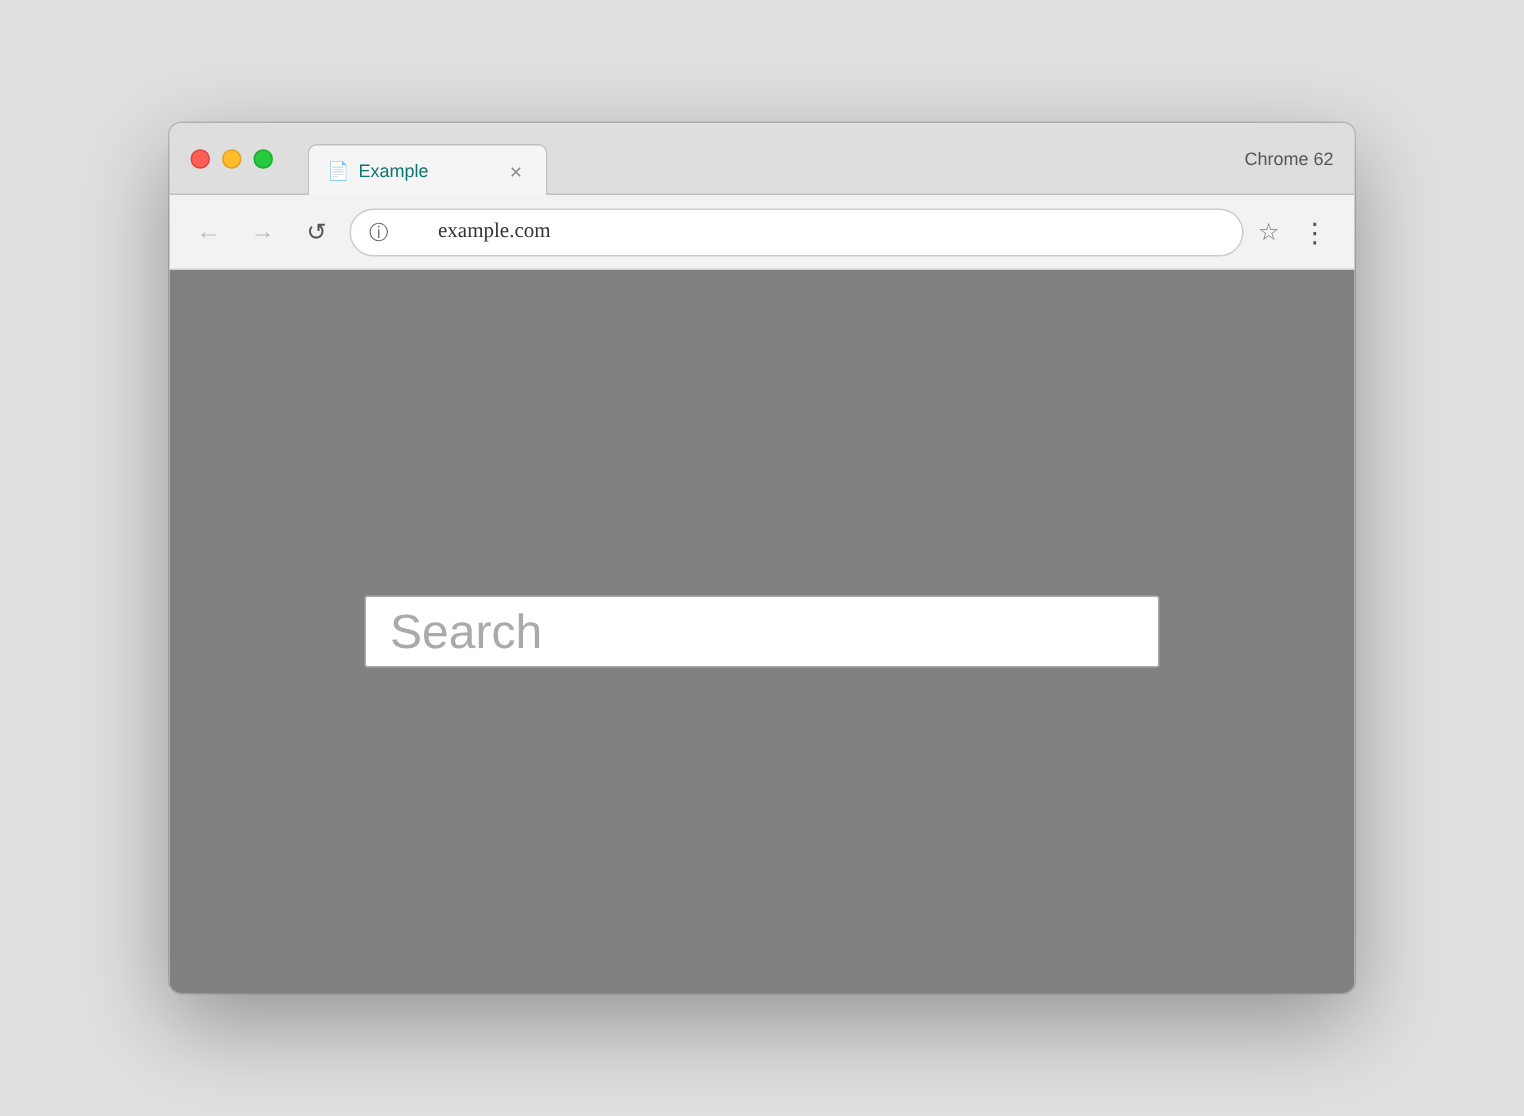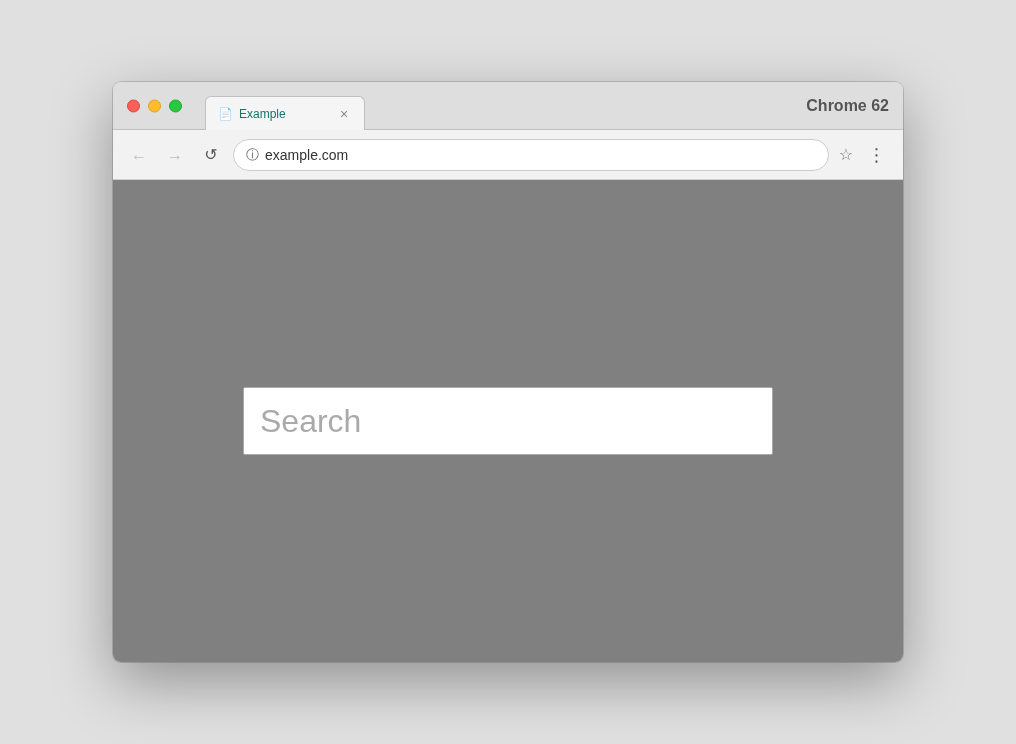--- a/index.html
+++ b/index.html
@@ -101,24 +101,23 @@
       justify-content: center;
       border-radius: 50%;
       line-height: 1;
     }
 
     .chrome-label {
       position: absolute;
       right: 14px;
       top: 50%;
       transform: translateY(-50%);
-      font-size: 16px;
+      font-size: 12px;
       color: #555;
       font-family: Arial, sans-serif;
-      font-weight: bold;
     }
 
     
     .toolbar {
       background: #f2f2f2;
       height: 50px;
       display: flex;
       align-items: center;
       padding: 0 12px;
       gap: 8px;
@@ -157,21 +156,22 @@
       font-size: 13px;
     }
 
     .address-input {
       flex: 1;
       border: none;
       outline: none;
       font-size: 14px;
       color: #333;
       background: transparent;
-      font-family: Liberation Sans, sans-serif;
+      font-family: Liberation Serif, serif;
+      margin-left: 27px;
     }
 
     .bookmark-btn {
       background: none;
       border: none;
       cursor: pointer;
       color: #777;
       font-size: 16px;
       padding: 2px;
     }
@@ -199,21 +199,21 @@
       align-items: center;
       justify-content: center;
     }
 
     .search-input-wrapper {
       width: 530px;
     }
 
     .search-field {
       width: 100%;
-      height: 68px;
+      height: 48px;
       background: #fff;
       border: 1px solid #aaa;
       border-radius: 2px;
       font-size: 32px;
       color: #999;
       padding: 0 16px;
       font-family: inherit;
       outline: none;
     }
 

